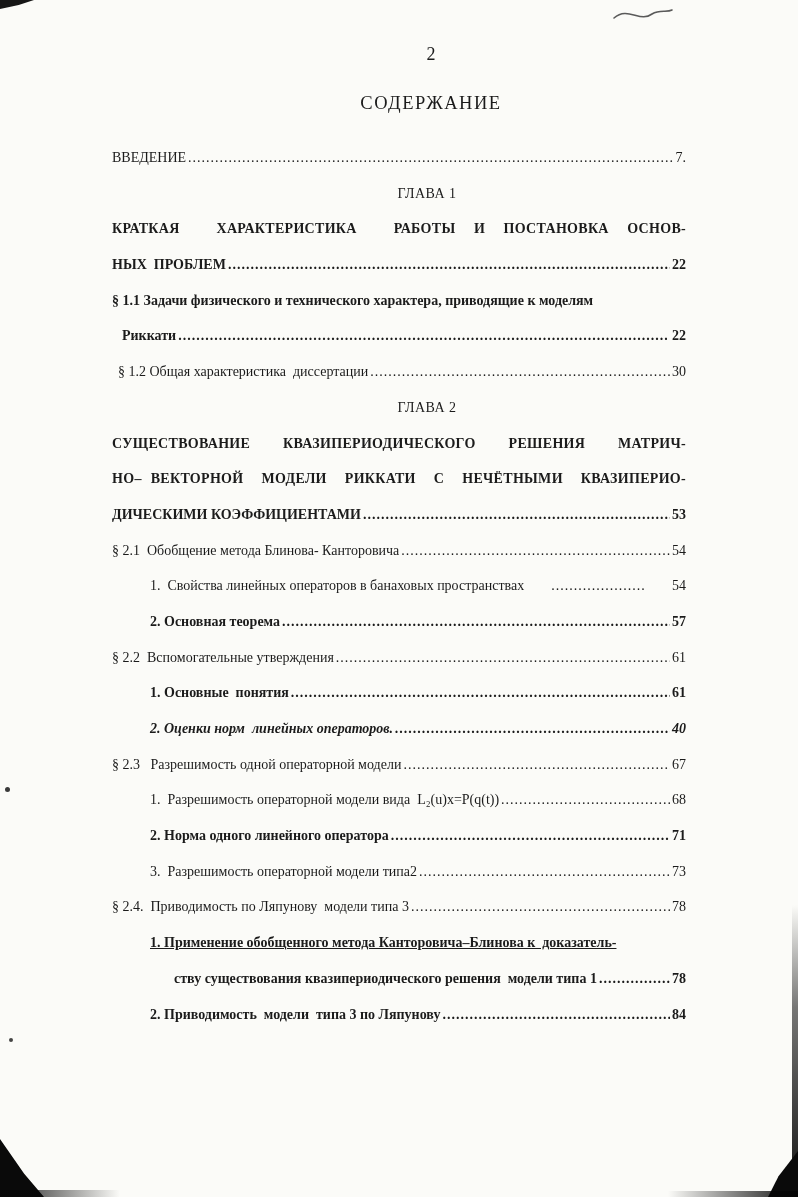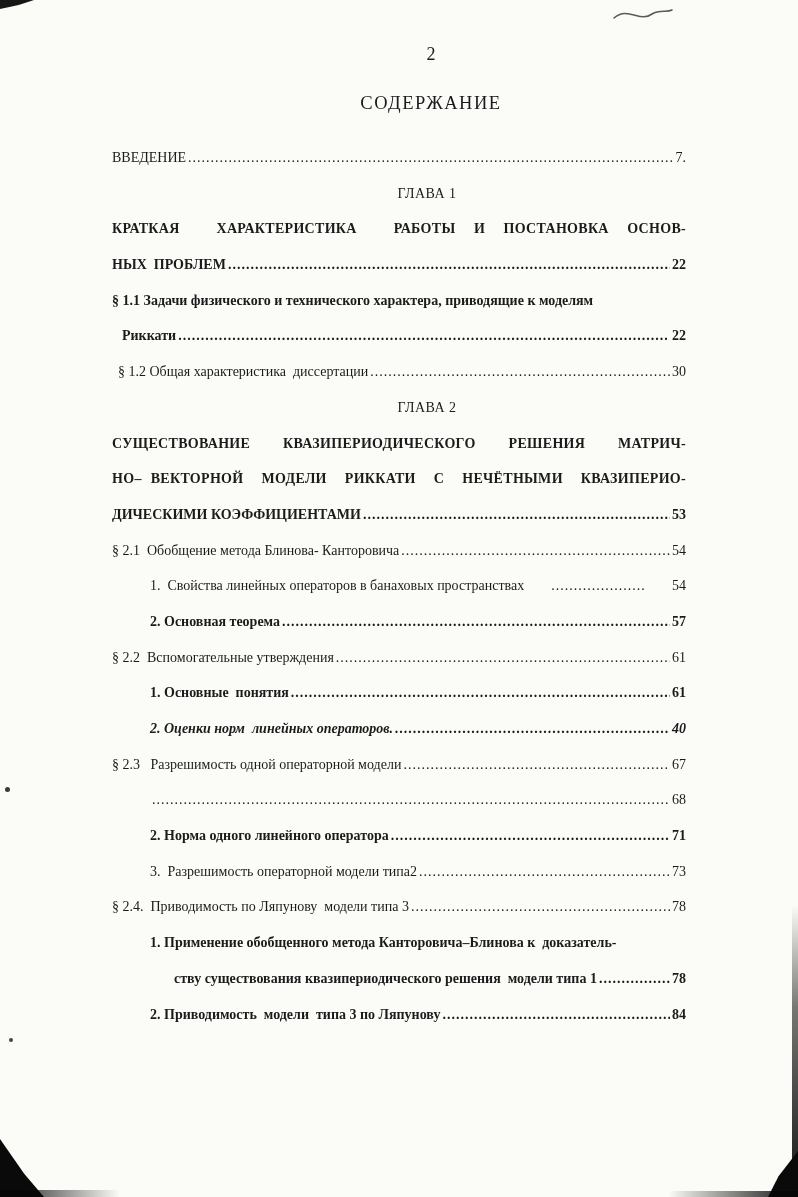--- a/index.html
+++ b/index.html
@@ -202,39 +202,40 @@
         <span class="t">2. Оценки норм  линейных операторов.</span>
         <span class="leader"></span>
         <span class="pg">40</span>
       </div>
       <div class="row entry">
         <span class="t">§ 2.3   Разрешимость одной операторной модели</span>
         <span class="leader"></span>
         <span class="pg">67</span>
       </div>
       <div class="row entry" style="padding-left: 38px;">
+        <span class="t">1.  Разрешимость операторной модели вида  L₂(u)x=P(q(t))</span>
         <span class="leader"></span>
         <span class="pg">68</span>
       </div>
       <div class="row entry bold" style="padding-left: 38px;">
         <span class="t">2. Норма одного линейного оператора</span>
         <span class="leader"></span>
         <span class="pg">71</span>
       </div>
       <div class="row entry" style="padding-left: 38px;">
         <span class="t">3.  Разрешимость операторной модели типа2</span>
         <span class="leader"></span>
         <span class="pg">73</span>
       </div>
       <div class="row entry">
         <span class="t">§ 2.4.  Приводимость по Ляпунову  модели типа 3</span>
         <span class="leader"></span>
         <span class="pg">78</span>
       </div>
-      <div class="row plain bold" style="padding-left: 38px;">
+      <div class="row plain bold" style="padding-left: 38px; text-decoration: underline;">
         <span class="t">1. Применение обобщенного метода Канторовича–Блинова к  доказатель-</span>
       </div>
       <div class="row entry bold" style="padding-left: 62px;">
         <span class="t">ству существования квазипериодического решения  модели типа 1</span>
         <span class="leader"></span>
         <span class="pg">78</span>
       </div>
       <div class="row entry bold" style="padding-left: 38px;">
         <span class="t">2. Приводимость  модели  типа 3 по Ляпунову</span>
         <span class="leader"></span>

